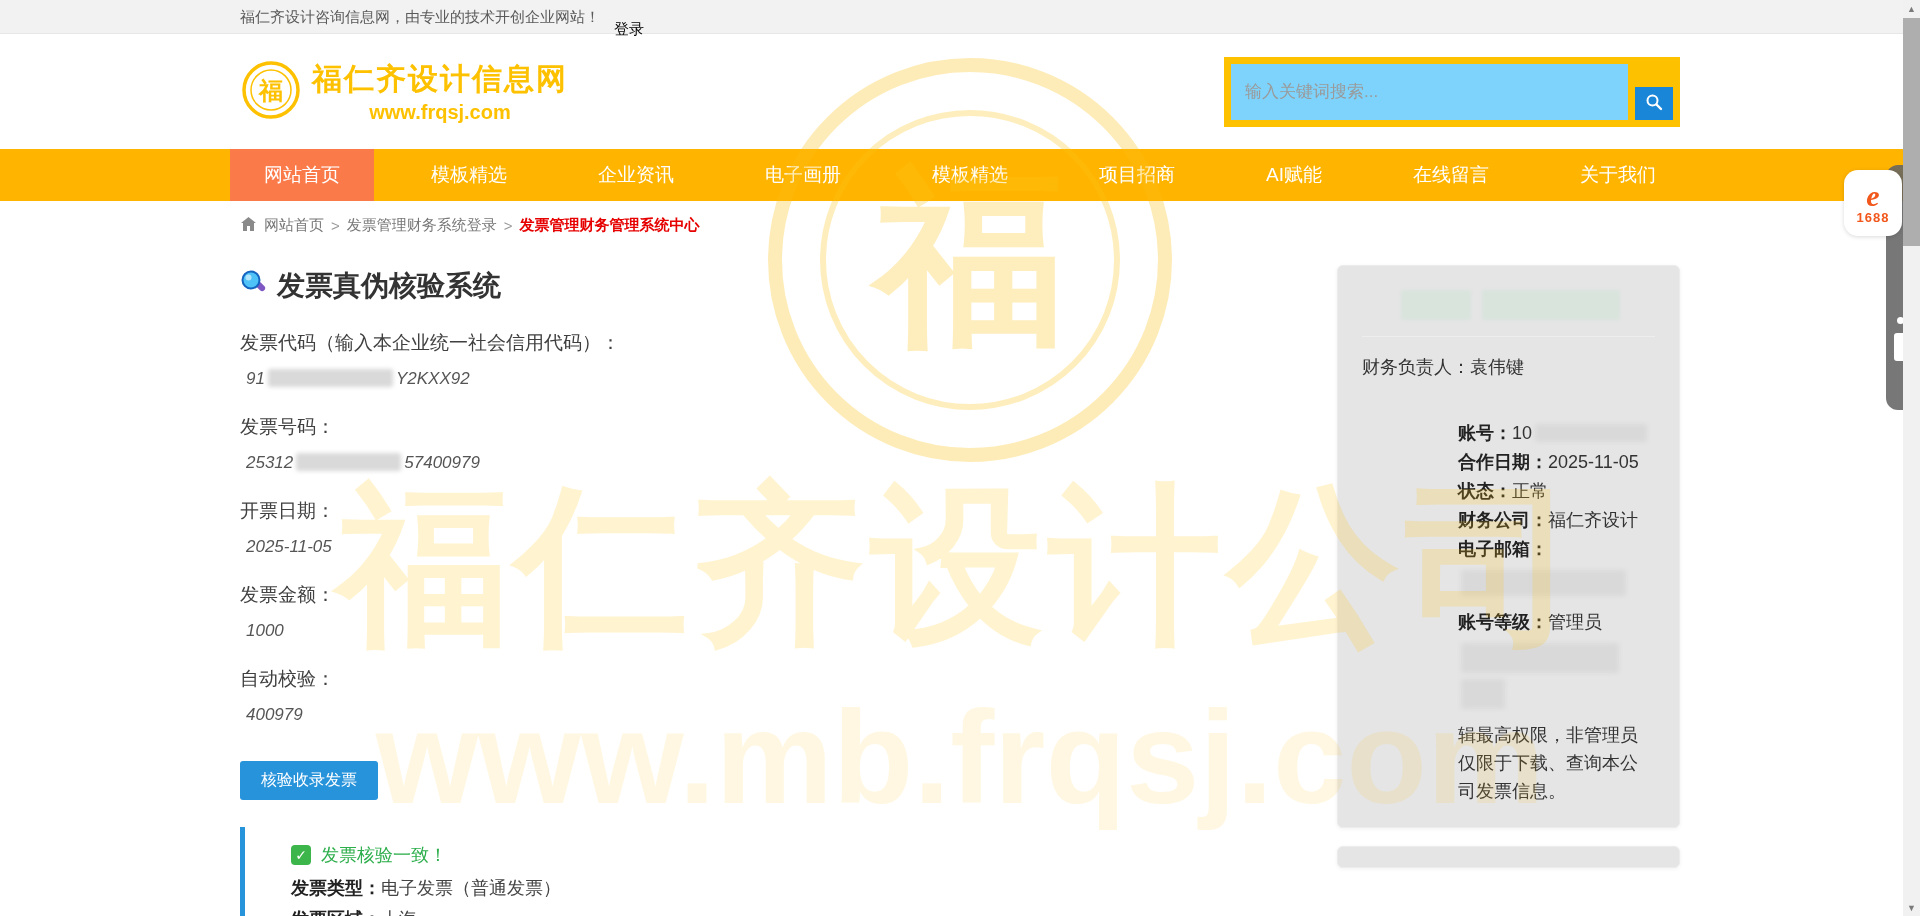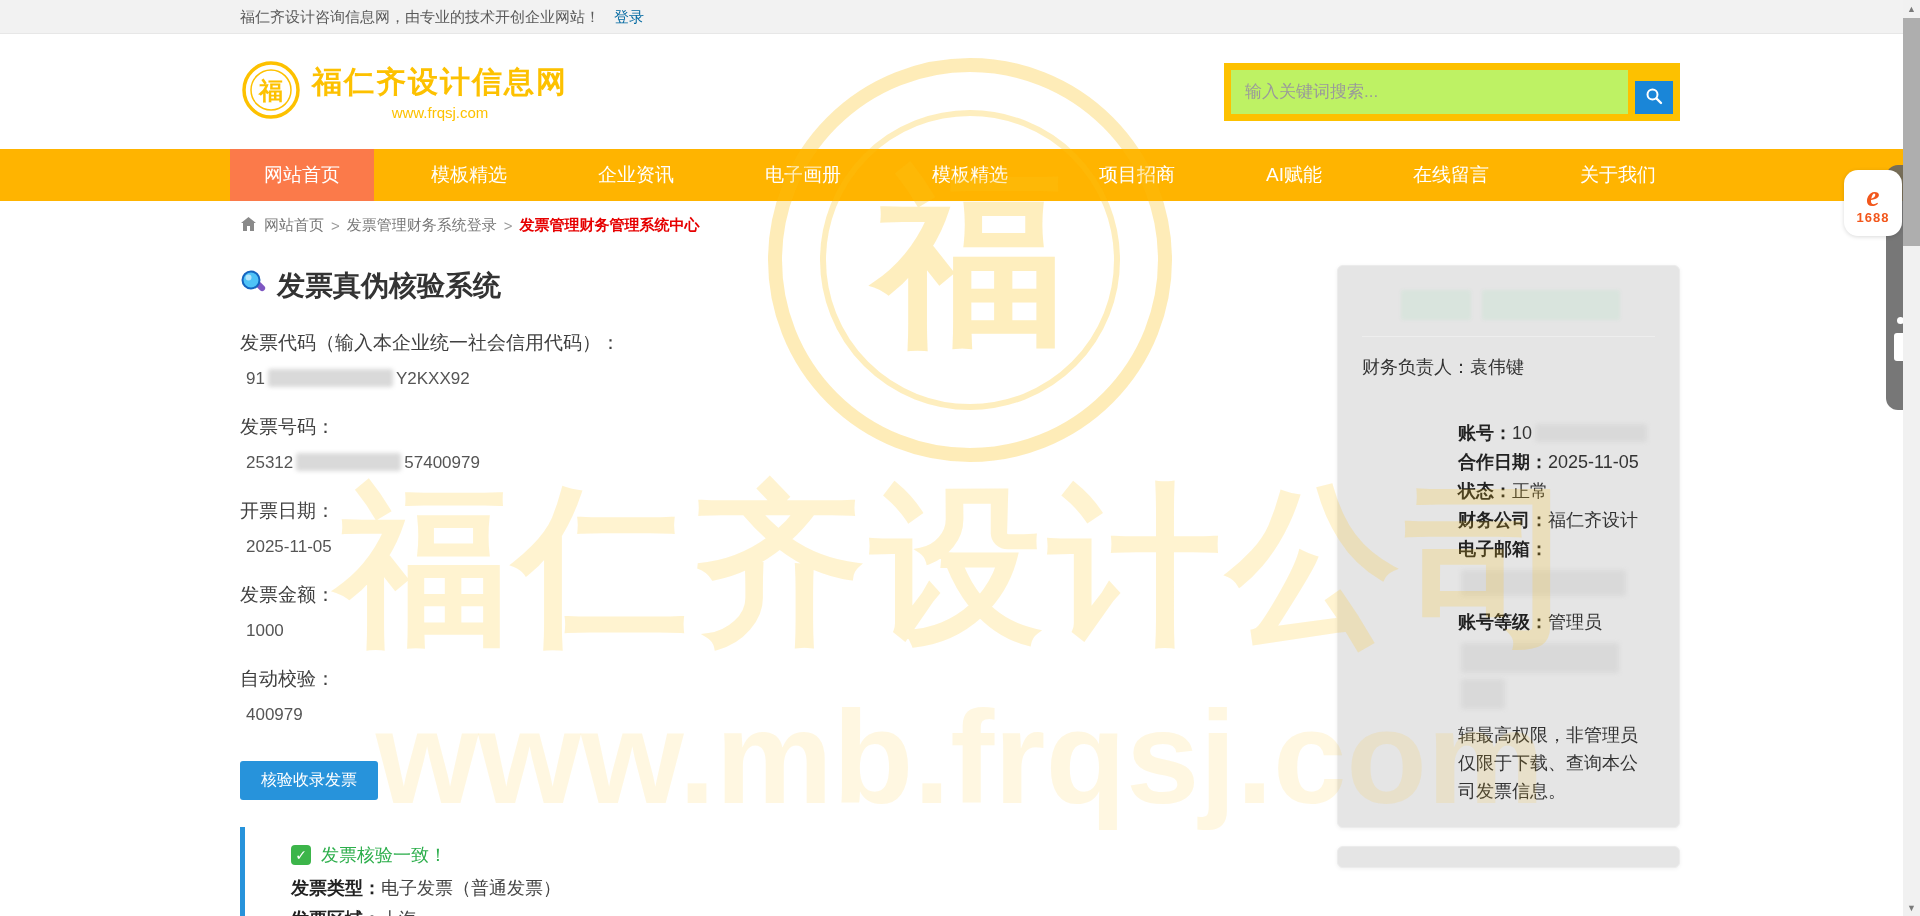--- a/index.html
+++ b/index.html
@@ -2,52 +2,52 @@
 <html><head>
 <meta charset="utf-8">
 <style>
   * { margin:0; padding:0; box-sizing:border-box; }
   html,body { width:1920px; height:916px; overflow:hidden; }
   body { font-family:"Liberation Sans","DejaVu Sans",sans-serif; background:#fff; position:relative; }
 
   
   .topbar { height:34px; background:#f2f2f2; border-bottom:1px solid #e7e7e7; font-size:15px; color:#5a5a5a; }
   .topbar-inner { width:1440px; margin:0 auto; line-height:33px; display:flex; gap:14px; }
-  .login-link { color:#0369a1; cursor:pointer; }
+  .login-link { color:#000000; cursor:pointer;margin-top:12px; }
 
   
   .header { background:#fff; }
   .header-inner { width:1440px; margin:0 auto; height:115px; display:flex; align-items:center; justify-content:space-between; }
   .logo { display:flex; align-items:center; gap:10px; }
   .logo-text { color:#fdc100; text-align:center; }
   .logo-title { font-size:30px; font-weight:bold; letter-spacing:2px; }
-  .logo-url { font-size:15px; font-weight:normal; margin-top:1px; }
+  .logo-url { font-size:20px; font-weight:bold; margin-top:1px; }
   .search-box { width:456px; background:#fdc100; padding:7px; display:flex; align-items:stretch; }
-  .search-input { flex:1; border:none; outline:none; background:#bef264; font-size:17px; padding:0 14px; height:44px; color:#333; }
+  .search-input { flex:1; border:none; outline:none; background:#7dd3fc; font-size:17px; padding:0 14px; height:56px; color:#333; }
   .search-input::placeholder { color:#9a9a9a; }
   .search-btn { width:38px; height:33px; align-self:flex-end; margin-left:7px; background:#1a86d8; border:none; display:flex; align-items:center; justify-content:center; cursor:pointer; }
 
   
   .nav { background:#ffb400; height:52px; }
   .nav-inner { width:1460px; margin:0 auto; display:flex; justify-content:space-between; }
   .nav-item { line-height:52px; padding:0 34px; font-size:19px; color:#fff; cursor:pointer; white-space:nowrap; }
   .nav-item.active { background:#fb7a4a; }
 
   
   .crumbs { width:1440px; margin:0 auto; padding:15px 0 6px; font-size:15px; color:#888; display:flex; align-items:center; gap:7px; }
   .crumb { color:#777; cursor:pointer; }
   .crumb-sep { color:#999; }
   .crumb-last { color:#e60000; font-weight:bold; }
 
   
   .content { width:1440px; margin:0 auto; display:flex; gap:18px; }
   .main-col { flex:1; padding-top:26px; }
   .page-title { display:flex; align-items:center; gap:10px; font-size:28px; font-weight:bold; color:#333; margin-bottom:8px; }
   .field-label { margin-top:25px; font-size:19px; color:#404040; }
-  .field-value { margin-top:13px; font-size:17px; color:#555; padding-left:6px; }
+  .field-value { margin-top:13px; font-size:17px; color:#555; padding-left:6px;font-style:italic; }
   .blur { display:inline-block; height:18px; background:#d9d9d9; border-radius:2px; vertical-align:-3px; filter:blur(2.2px); margin:0 3px; }
   .blur.green { background:#d9e4dd; filter:blur(1.5px); vertical-align:middle; }
   .verify-btn { margin-top:36px; background:#2793db; color:#fff; font-size:16px; padding:9px 21px; border:none; border-radius:3px; cursor:pointer; }
   .result { margin-top:27px; border-left:5px solid #2793db; padding:14px 0 4px 46px; }
   .status-row { display:flex; align-items:center; gap:10px; font-size:18px; color:#2cae4b; line-height:28px; margin-bottom:4px; }
   .check-icon { width:20px; height:20px; background:#3cb54a; border-radius:4px; color:#fff; font-size:14px; font-weight:bold; display:flex; align-items:center; justify-content:center; }
   .rrow { font-size:18px; color:#444; line-height:31px; }
   .rrow b { color:#222; }
 
   

